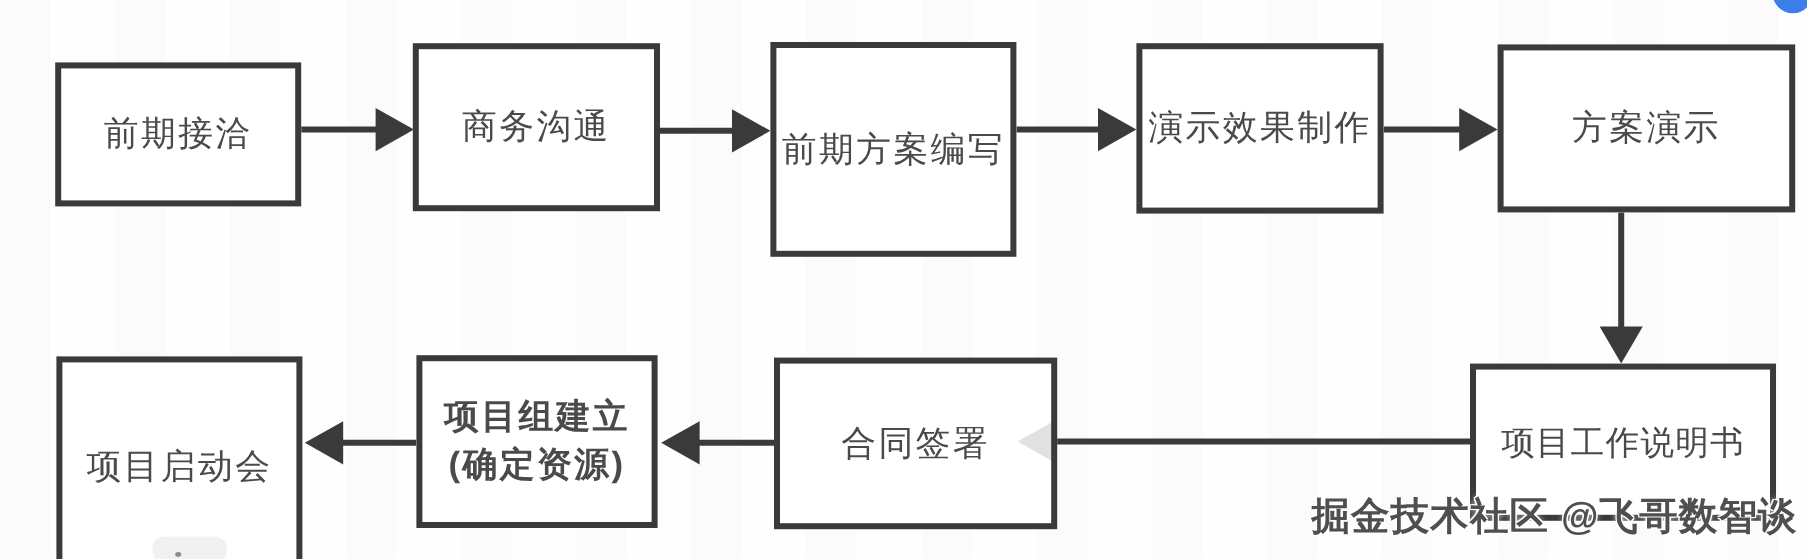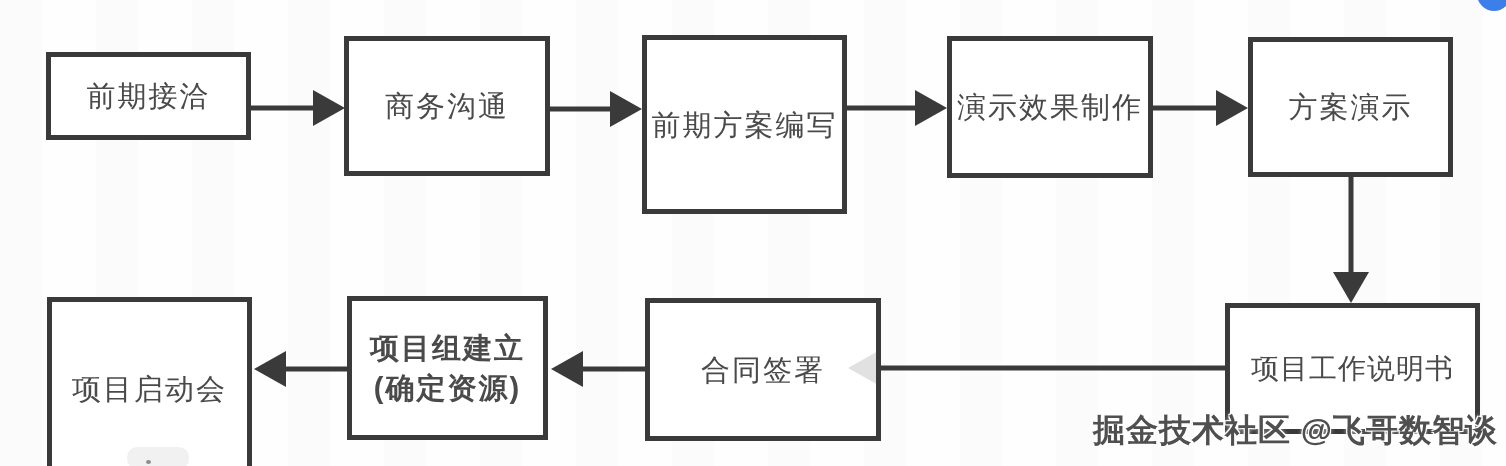--- a/index.html
+++ b/index.html
@@ -114,37 +114,37 @@
     <g>
       <line x1="645" y1="369" x2="580" y2="369" stroke="#3a3a3a" stroke-width="5"></line>
       <polygon points="583,351 583,387 551,369" fill="#3a3a3a"></polygon>
     </g>
     <g>
       <line x1="347" y1="369" x2="284" y2="369" stroke="#3a3a3a" stroke-width="5"></line>
       <polygon points="286,351 286,387 254,369" fill="#3a3a3a"></polygon>
     </g>
   </svg>
 
-  <div class="node" style="left:46px; top:52px; width:205px; height:88px;">
+  <div class="node" style="left:46px; top:52px; width:205px; height:120px;">
     <span>前期接洽</span>
   </div>
 
   <div class="node" style="left:344px; top:36px; width:206px; height:140px;">
     <span>商务沟通</span>
   </div>
 
   <div class="node" style="left:642px; top:35px; width:205px; height:179px;">
     <span>前期方案编写</span>
   </div>
 
   <div class="node" style="left:947px; top:36px; width:206px; height:142px;">
     <span>演示效果制作</span>
   </div>
 
-  <div class="node" style="left:1248px; top:37px; width:205px; height:140px;">
+  <div class="node" style="left:1248px; top:37px; width:248px; height:140px;">
     <span>方案演示</span>
   </div>
 
   <div class="node" style="left:1225px; top:303px; width:255px; height:131px; font-size:28px; letter-spacing:1px;">
     <span>项目工作说明书</span>
   </div>
 
   <div class="node" style="left:645px; top:298px; width:236px; height:143px;">
     <span>合同签署</span>
   </div>

